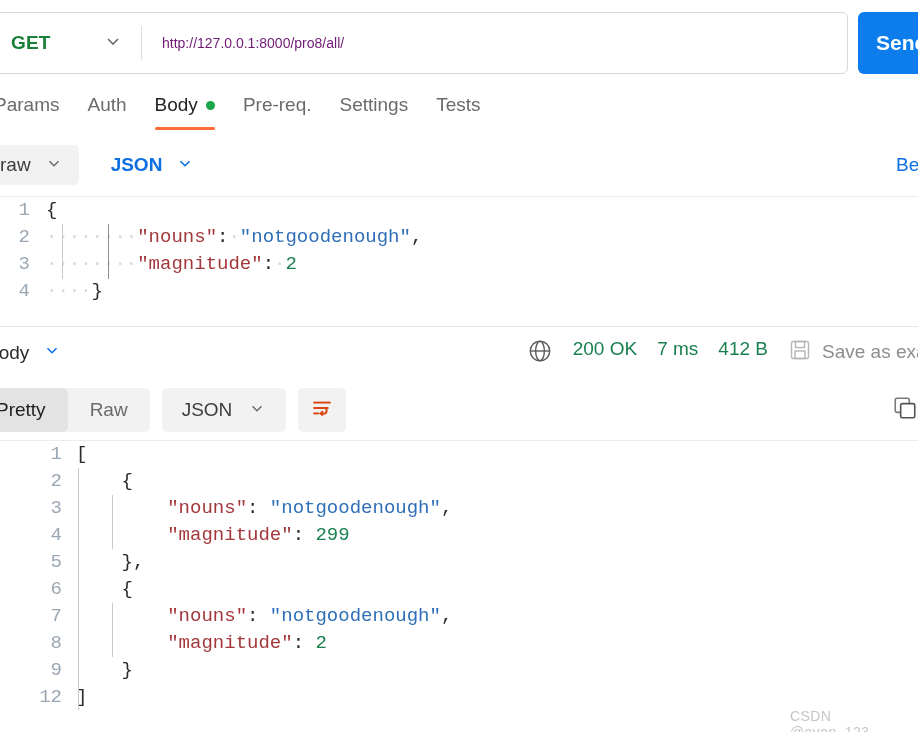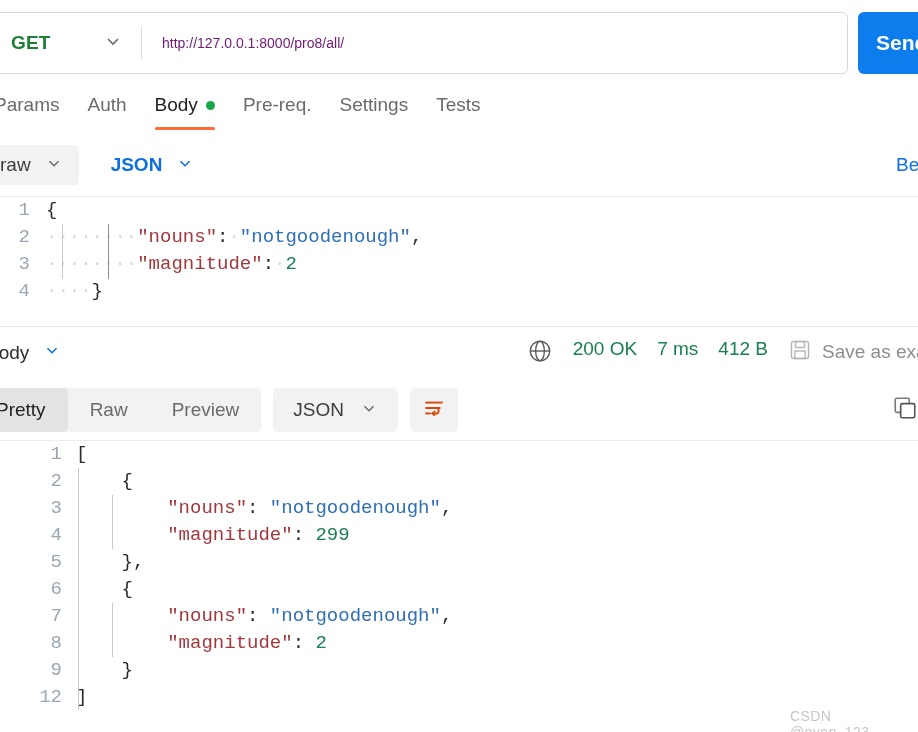--- a/index.html
+++ b/index.html
@@ -435,21 +435,20 @@
         </span>
         <span>Save as example</span>
       </span>
     </div>
   </div>
 
   <div class="resp-tabs">
     <div class="seg">
       <div class="seg-item active">Pretty</div>
       <div class="seg-item">Raw</div>
-      <div class="seg-item">Preview</div>
     </div>
     <div class="json-pill">
       <span>JSON</span>
       <span class="chev">
         <svg width="18" height="18" viewBox="0 0 20 20">
             <path d="M5 8l5 5 5-5" fill="none" stroke="#6b6b6b" stroke-width="1.6"></path>
           </svg>
       </span>
     </div>
     <div class="wrap-btn">

